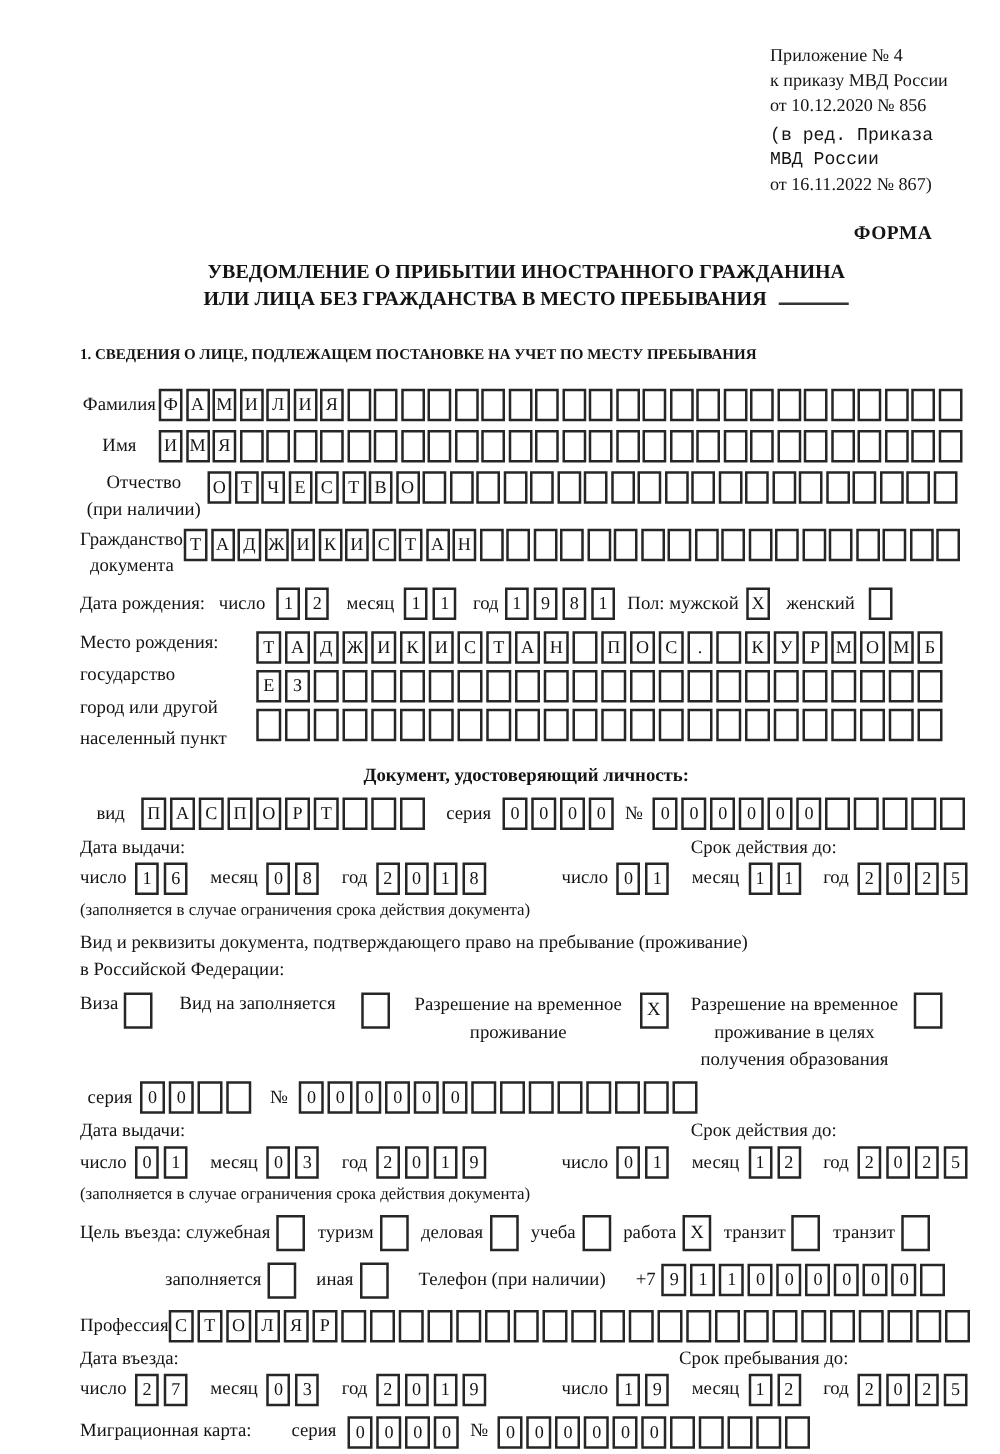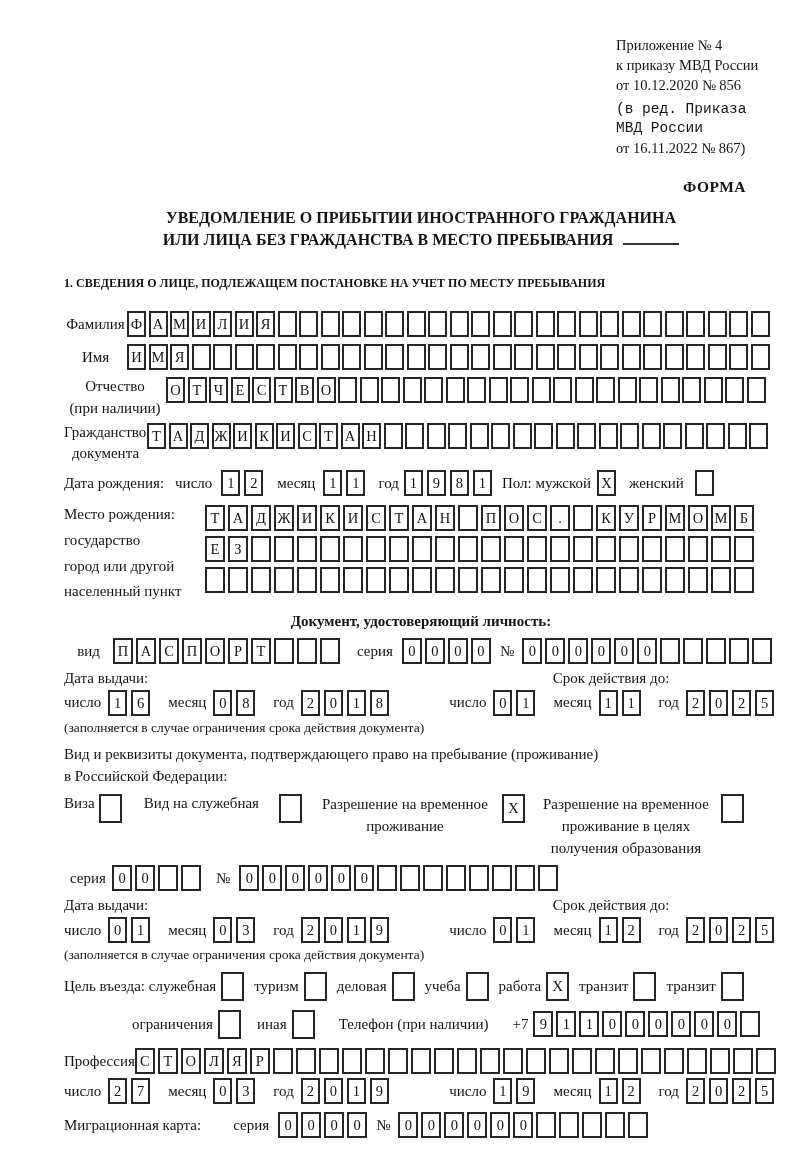--- a/index.html
+++ b/index.html
@@ -449,21 +449,21 @@
 
   <div class="para">Вид и реквизиты документа, подтверждающего право на пребывание (проживание)</div>
   <div class="para">в Российской Федерации:</div>
 
   <div class="optrow">
     <span class="opt">
       <span>Виза</span>
       <span class="cbox" style="margin-left:4px"></span>
     </span>
     <span class="opt" style="margin-left:22px">
-      <span>Вид на служебная</span>
+      <span>Вид на заполняется</span>
       <span class="cbox" style="margin-left:20px"></span>
     </span>
     <span class="opt" style="margin-left:20px">
       <span class="ctr">
         <div>Разрешение на временное</div>
         <div>проживание</div>
       </span>
       <span class="cbox" style="margin-left:14px">X</span>
     </span>
     <span class="opt" style="margin-left:18px">
@@ -562,21 +562,21 @@
     <span class="cbox"></span>
     <span class="pi">работа</span>
     <span class="cbox">X</span>
     <span class="pi">транзит</span>
     <span class="cbox"></span>
     <span class="pi">транзит</span>
     <span class="cbox" style="margin-right:0"></span>
   </div>
 
   <div class="purpose-row" style="padding-left:68px">
-    <span class="pi">ограничения</span>
+    <span class="pi">заполняется</span>
     <span class="cbox" style="margin-right:16px"></span>
     <span class="pi">иная</span>
     <span class="cbox" style="margin-right:24px"></span>
     <span class="pi" style="margin-right:24px">Телефон (при наличии)</span>
     <span class="pi">+7</span>
     <span class="cells wide">
         <span class="cell">9</span>
         <span class="cell">1</span>
         <span class="cell">1</span>
         <span class="cell">0</span>
@@ -616,20 +616,24 @@
         <span class="cell"></span>
         <span class="cell"></span>
         <span class="cell"></span>
         <span class="cell"></span>
         <span class="cell"></span>
         <span class="cell"></span>
         <span class="cell"></span>
       </span>
   </div>
 
+  <div class="dhdr">
+    <span class="l">Дата въезда:</span>
+    <span class="r">Срок пребывания до:</span>
+  </div>
 
   <div class="drow">
     <span class="dgrp left">
       <span class="t">число</span>
       <span class="cells date">
           <span class="cell">2</span>
           <span class="cell">7</span>
         </span>
       <span class="t2">месяц</span>
       <span class="cells date">

